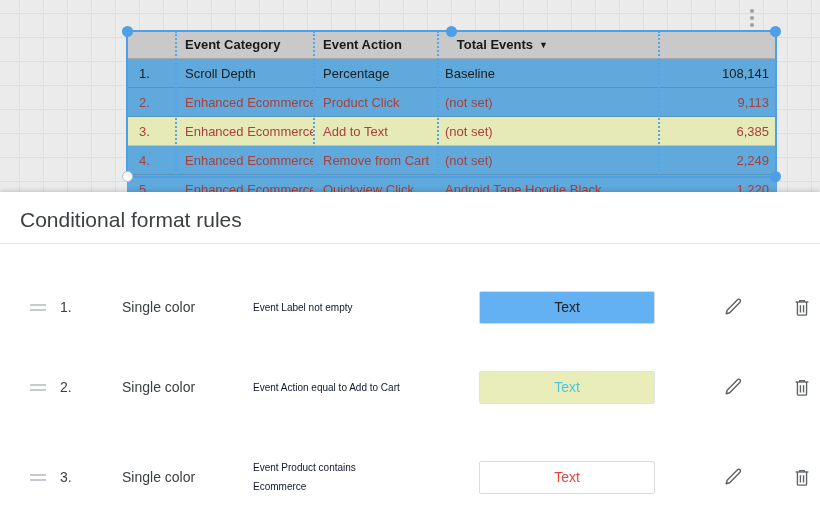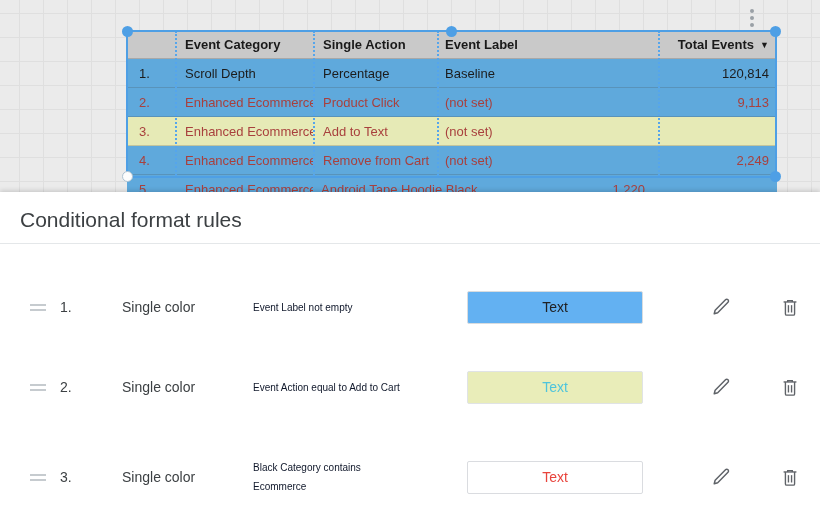--- a/index.html
+++ b/index.html
@@ -50,21 +50,21 @@
     color:#3C4043; border-bottom:1px solid #E4E7E9; }
   .rules { padding-top:23px; }
   .rule-row { display:flex; align-items:center; height:80px; }
   .rule-row.tall { height:100px; }
   .rr-handle { margin-left:30px; width:16px; cursor:grab; }
   .rr-handle i { display:block; height:2px; background:#C6CBCF; margin:3px 0; }
   .rr-index { margin-left:14px; width:22px; color:#3C4043; font-size:14px; }
   .rr-type  { margin-left:40px; width:92px; color:#3C4043; font-size:14px; }
   .rr-cond  { margin-left:39px; width:214px; color:#0f172a; font-size:10px; line-height:19px; }
   .rr-cond div { white-space:nowrap; }
-  .rr-swatch { margin-left:0; width:176px; height:33px; border:1px solid #DDDDDD;
+  .rr-swatch { margin-left:12px; width:176px; height:33px; border:1px solid #DDDDDD;
     border-radius:2px; display:flex; align-items:center; justify-content:center; font-size:14px; }
   .icon-btn { background:none; border:none; width:34px; height:34px; cursor:pointer;
     display:flex; align-items:center; justify-content:center; }
   .icon-btn.edit { margin-left:61px; }
   .icon-btn.del  { margin-left:35px; }
 </style>
 </head>
 <body>
 
 <div class="stage">
@@ -74,57 +74,58 @@
     <div class="menu-dots">
       <i></i>
         <i></i>
         <i></i>
     </div>
 
     <div class="tbl">
       <div class="thead">
         <div class="cell c0"></div>
         <div class="cell c1">Event Category</div>
-        <div class="cell c2">Single Action</div>
-        <div class="cell c3">Event Label</div>
+        <div class="cell c2">Event Action</div>
         <div class="cell c4">
           <span>Total Events</span><span class="sort-arrow">▼</span>
         </div>
       </div>
       <div id="table-body">
           <div class="trow" style="background: rgb(95, 169, 220); color: rgb(28, 28, 28);">
     <div class="cell c0">1.</div>
     <div class="cell c1">Scroll Depth</div>
     <div class="cell c2">Percentage</div>
     <div class="cell c3">Baseline</div>
-    <div class="cell c4">120,814</div>
+    <div class="cell c4">108,141</div>
   </div>
           <div class="trow" style="background: rgb(95, 169, 220); color: rgb(168, 64, 61);">
     <div class="cell c0">2.</div>
     <div class="cell c1">Enhanced Ecommerce</div>
     <div class="cell c2">Product Click</div>
     <div class="cell c3">(not set)</div>
     <div class="cell c4">9,113</div>
   </div>
           <div class="trow" style="background: rgb(230, 234, 182); color: rgb(168, 64, 61);">
     <div class="cell c0">3.</div>
     <div class="cell c1">Enhanced Ecommerce</div>
     <div class="cell c2">Add to Text</div>
     <div class="cell c3">(not set)</div>
+    <div class="cell c4">6,385</div>
   </div>
           <div class="trow" style="background: rgb(95, 169, 220); color: rgb(168, 64, 61);">
     <div class="cell c0">4.</div>
     <div class="cell c1">Enhanced Ecommerce</div>
     <div class="cell c2">Remove from Cart</div>
     <div class="cell c3">(not set)</div>
     <div class="cell c4">2,249</div>
   </div>
           <div class="trow" style="background: rgb(95, 169, 220); color: rgb(168, 64, 61);">
     <div class="cell c0">5.</div>
     <div class="cell c1">Enhanced Ecommerce</div>
+    <div class="cell c2">Quickview Click</div>
     <div class="cell c3">Android Tape Hoodie Black</div>
     <div class="cell c4">1,220</div>
   </div>
         </div>
     </div>
 
     <div class="colguide" style="left:175px"></div>
     <div class="colguide" style="left:313px"></div>
     <div class="colguide" style="left:437px"></div>
     <div class="colguide" style="left:658px"></div>
@@ -194,21 +195,21 @@
     </button>
   </div>
         <div class="rule-row tall">
     <div class="rr-handle">
             <i></i>
             <i></i>
           </div>
     <div class="rr-index">3.</div>
     <div class="rr-type">Single color</div>
     <div class="rr-cond">
-            <div>Black Category contains</div>
+            <div>Event Product contains</div>
             <div>Ecommerce</div>
           </div>
     <div class="rr-swatch" style="background: rgb(255, 255, 255); color: rgb(232, 68, 60); border-color: rgb(218, 220, 224);">Text</div>
     <button class="icon-btn edit">
       <svg width="22" height="22" viewBox="0 0 24 24">
         <path d="M4.6 19.4l1-3.9L16.9 4.2a1.9 1.9 0 0 1 2.7 2.7L8.4 18.2l-3.8 1.2z" fill="none" stroke="#5F6368" stroke-width="1.6" stroke-linejoin="round"></path>
       </svg>
     </button>
     <button class="icon-btn del">
       <svg width="22" height="22" viewBox="0 0 24 24" fill="none" stroke="#5F6368" stroke-width="1.5">

